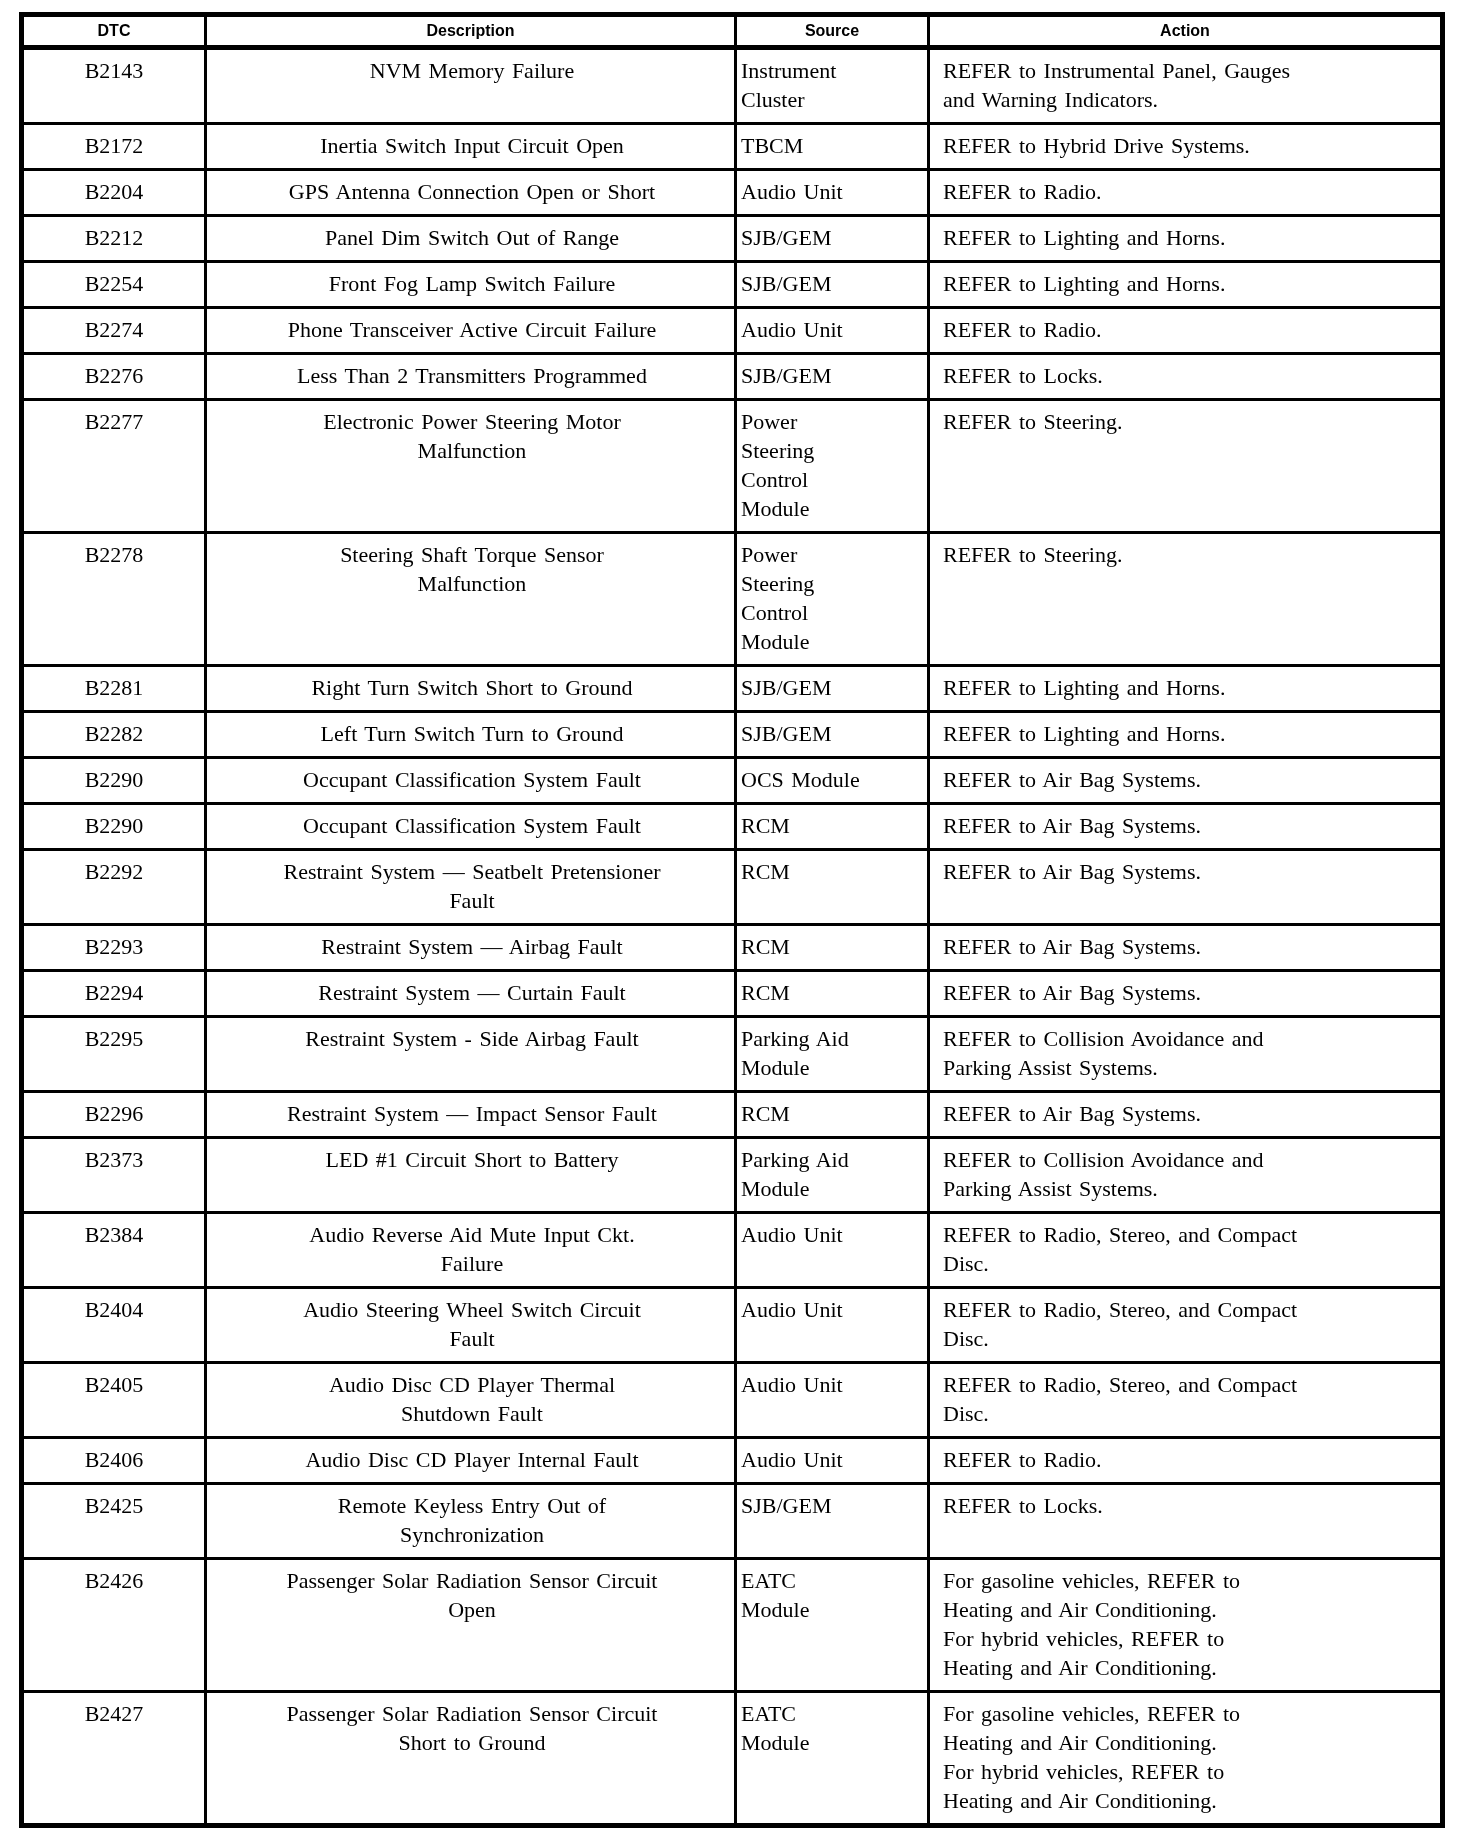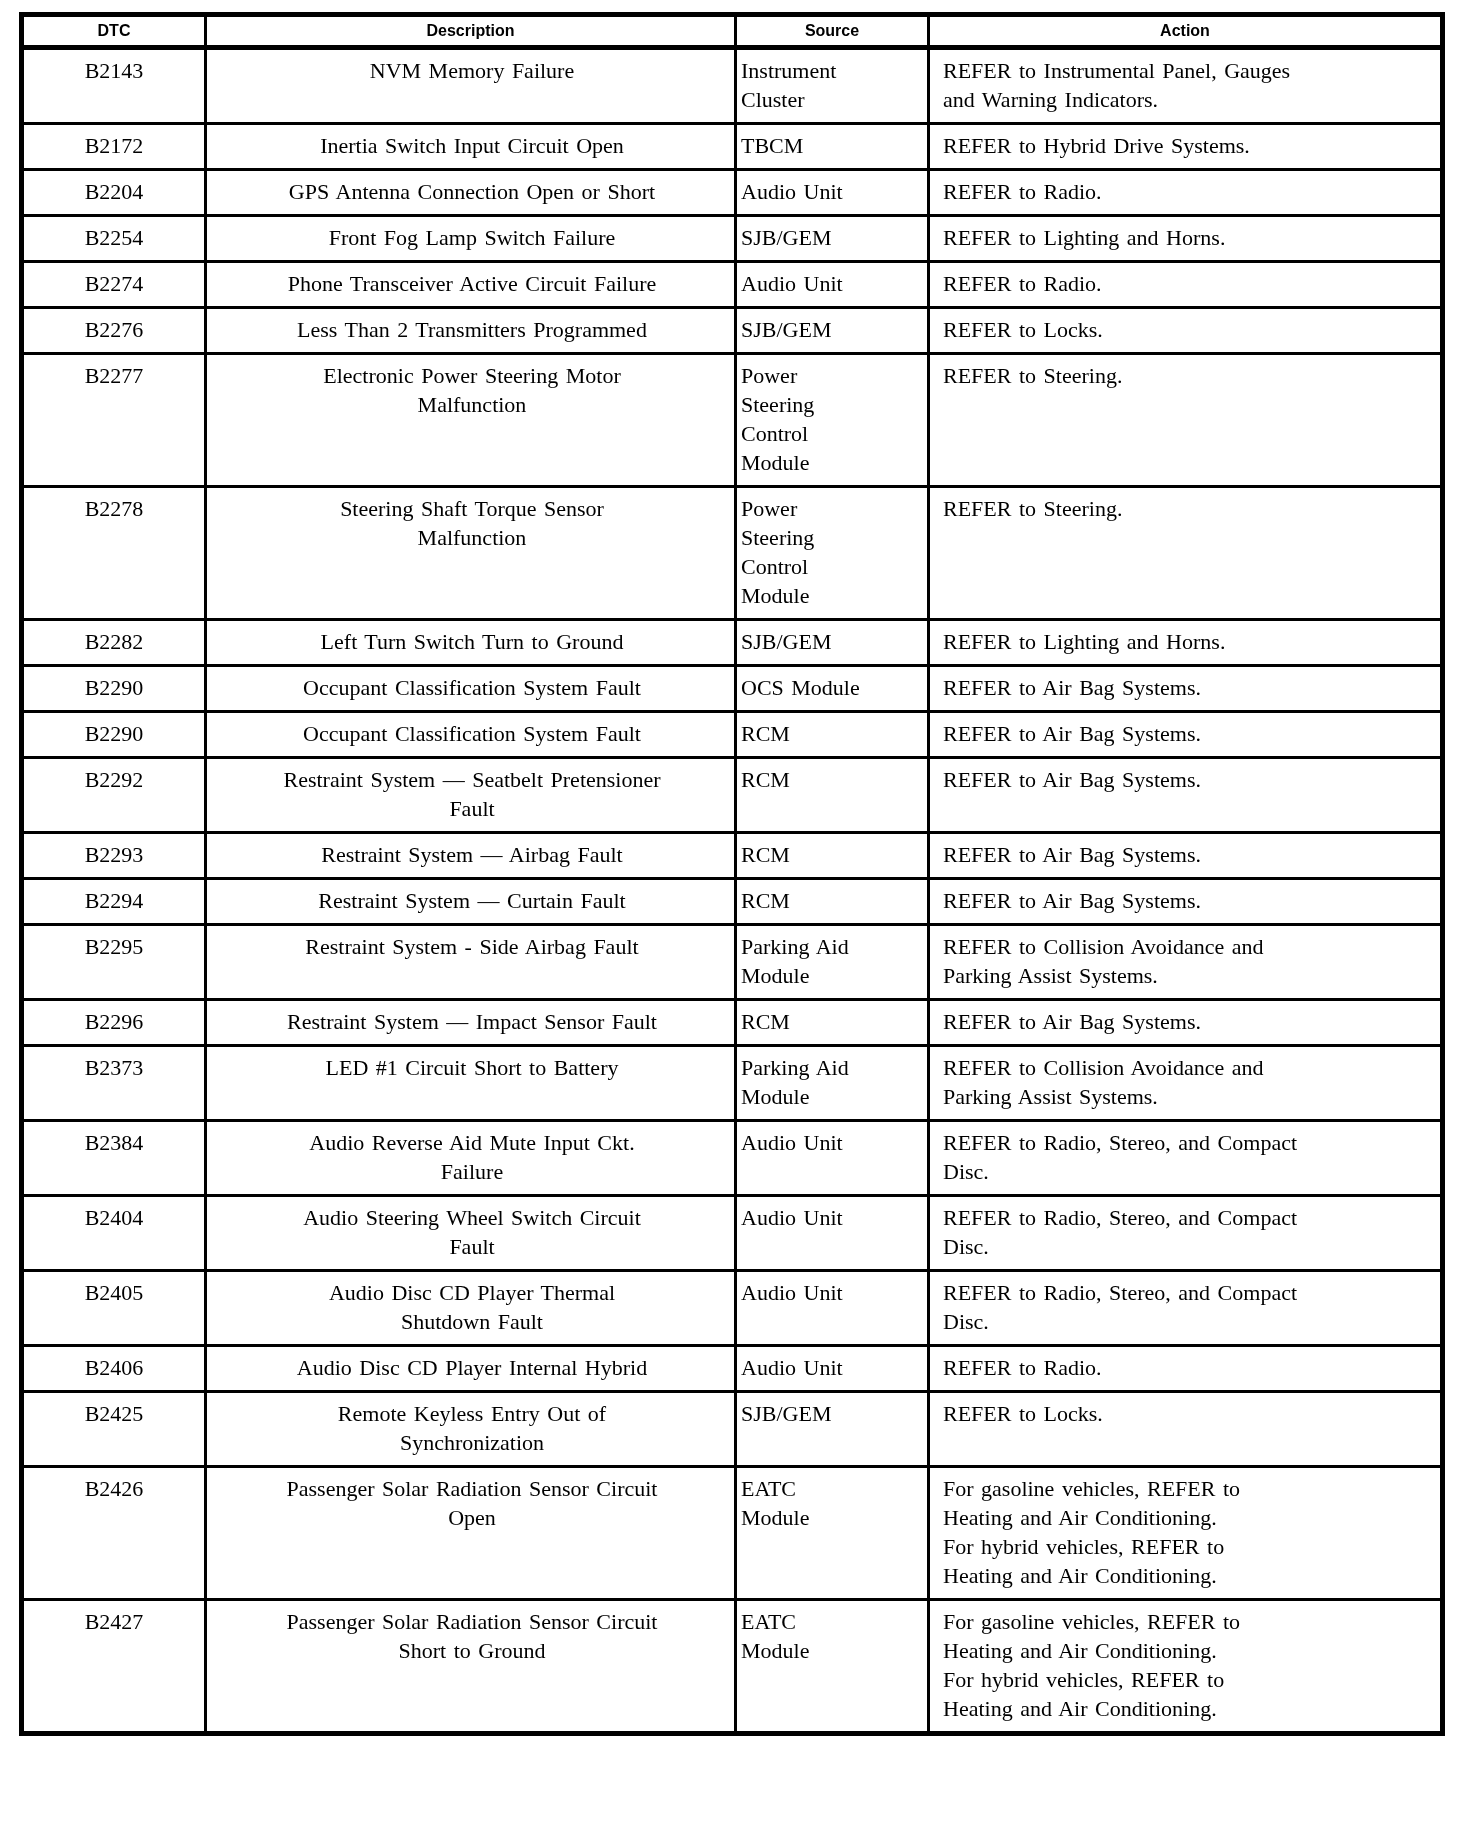--- a/index.html
+++ b/index.html
@@ -101,20 +101,26 @@
         <td class="source-cell">TBCM</td>
         <td class="action-cell">REFER to Hybrid Drive Systems.</td>
       </tr>
       <tr>
         <td class="dtc-cell">B2204</td>
         <td class="description-cell">GPS Antenna Connection Open or Short</td>
         <td class="source-cell">Audio Unit</td>
         <td class="action-cell">REFER to Radio.</td>
       </tr>
       <tr>
+        <td class="dtc-cell">B2212</td>
+        <td class="description-cell">Panel Dim Switch Out of Range</td>
+        <td class="source-cell">SJB/GEM</td>
+        <td class="action-cell">REFER to Lighting and Horns.</td>
+      </tr>
+      <tr>
         <td class="dtc-cell">B2254</td>
         <td class="description-cell">Front Fog Lamp Switch Failure</td>
         <td class="source-cell">SJB/GEM</td>
         <td class="action-cell">REFER to Lighting and Horns.</td>
       </tr>
       <tr>
         <td class="dtc-cell">B2274</td>
         <td class="description-cell">Phone Transceiver Active Circuit Failure</td>
         <td class="source-cell">Audio Unit</td>
         <td class="action-cell">REFER to Radio.</td>
@@ -139,20 +145,26 @@
         <td class="dtc-cell">B2278</td>
         <td class="description-cell">Steering Shaft Torque Sensor
 Malfunction</td>
         <td class="source-cell">Power
 Steering
 Control
 Module</td>
         <td class="action-cell">REFER to Steering.</td>
       </tr>
       <tr>
+        <td class="dtc-cell">B2281</td>
+        <td class="description-cell">Right Turn Switch Short to Ground</td>
+        <td class="source-cell">SJB/GEM</td>
+        <td class="action-cell">REFER to Lighting and Horns.</td>
+      </tr>
+      <tr>
         <td class="dtc-cell">B2282</td>
         <td class="description-cell">Left Turn Switch Turn to Ground</td>
         <td class="source-cell">SJB/GEM</td>
         <td class="action-cell">REFER to Lighting and Horns.</td>
       </tr>
       <tr>
         <td class="dtc-cell">B2290</td>
         <td class="description-cell">Occupant Classification System Fault</td>
         <td class="source-cell">OCS Module</td>
         <td class="action-cell">REFER to Air Bag Systems.</td>
@@ -223,21 +235,21 @@
       <tr>
         <td class="dtc-cell">B2405</td>
         <td class="description-cell">Audio Disc CD Player Thermal
 Shutdown Fault</td>
         <td class="source-cell">Audio Unit</td>
         <td class="action-cell">REFER to Radio, Stereo, and Compact
 Disc.</td>
       </tr>
       <tr>
         <td class="dtc-cell">B2406</td>
-        <td class="description-cell">Audio Disc CD Player Internal Hybrid</td>
+        <td class="description-cell">Audio Disc CD Player Internal Fault</td>
         <td class="source-cell">Audio Unit</td>
         <td class="action-cell">REFER to Radio.</td>
       </tr>
       <tr>
         <td class="dtc-cell">B2425</td>
         <td class="description-cell">Remote Keyless Entry Out of
 Synchronization</td>
         <td class="source-cell">SJB/GEM</td>
         <td class="action-cell">REFER to Locks.</td>
       </tr>

